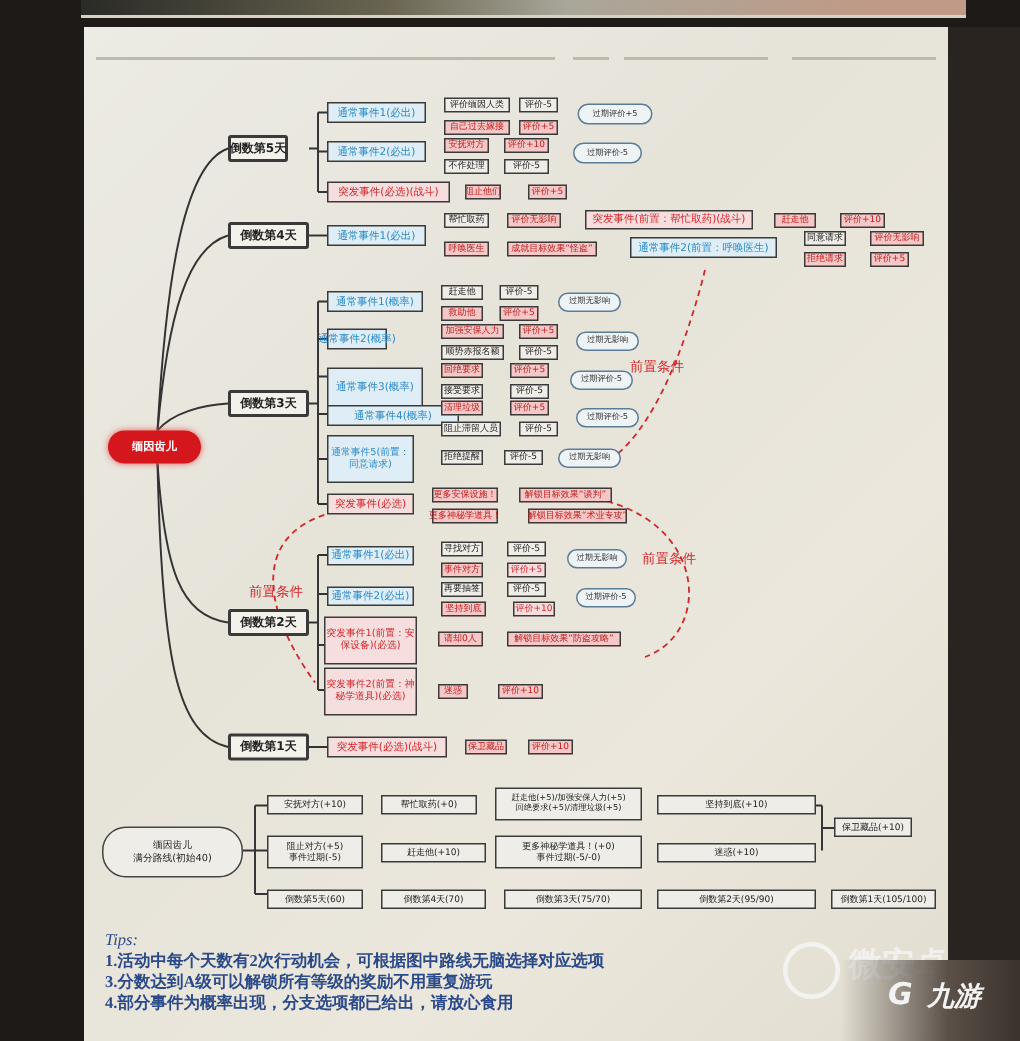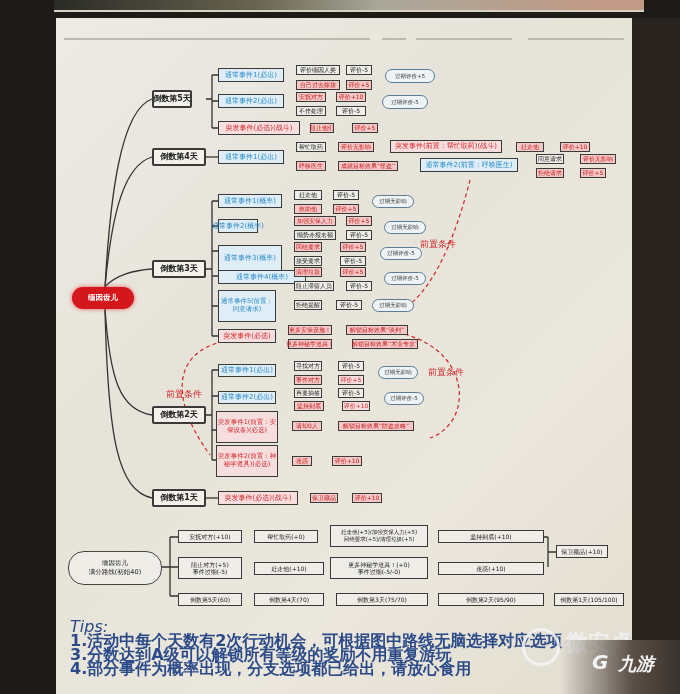--- a/index.html
+++ b/index.html
@@ -11,21 +11,21 @@
   svg.lines{position:absolute;left:0;top:0;}
   .node{position:absolute;box-sizing:border-box;border:1.5px solid #3a3a3a;background:#efede7;display:flex;align-items:center;justify-content:center;text-align:center;font-size:6px;line-height:1.2;color:#222;white-space:nowrap;}
   .day{font-size:8px;font-weight:bold;border-width:2px;border-radius:2px;background:#f3f1ea;}
   .blue{color:#2a8ac9;background:#dfeef6;}
   .red{color:#d3262a;background:#f6dede;}
   .redfill{color:#c02020;background:#f5c7c6;}
   .result{border-radius:9px;border:1.5px solid #5b7c97;background:#eef3f5;font-size:5.5px;color:#333;}
   .big{font-size:7px;}
   .root{position:absolute;left:72px;top:287px;width:62px;height:22px;background:#d4171c;border-radius:11px;color:#fff;font-size:7.5px;font-weight:bold;display:flex;align-items:center;justify-content:center;box-shadow:0 0 4px #e45a5a;}
   .label-red{position:absolute;font-size:9px;color:#d3262a;}
-  .tips{position:absolute;left:70px;top:620px;font-size:16px;color:#2b4a8a;line-height:14px;font-weight:bold;}
+  .tips{position:absolute;left:70px;top:620px;font-size:11px;color:#2b4a8a;line-height:14px;font-weight:bold;font-family:Liberation Serif, serif;}
   .tips .t{display:block;font-weight:normal;font-style:italic;}
   .sum-root{position:absolute;left:68px;top:551px;width:92px;height:32px;border:1.5px solid #444;border-radius:16px;background:#efede7;font-size:6.5px;display:flex;flex-direction:column;align-items:center;justify-content:center;color:#222;}
   .wm{position:absolute;color:#f3f3f3;font-weight:bold;}
 </style>
 </head>
 <body>
 
 <div class="topstrip"></div>
 <div class="paper"></div>
 <div class="paper-right"></div>

